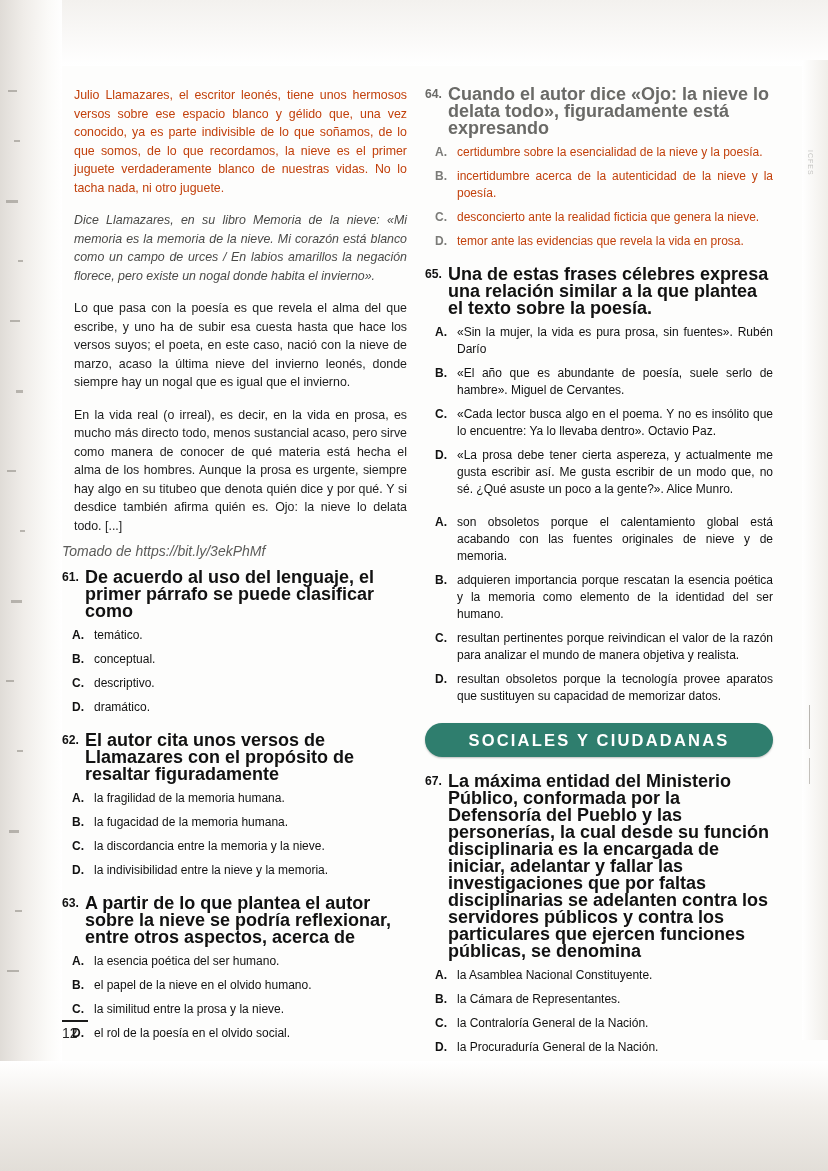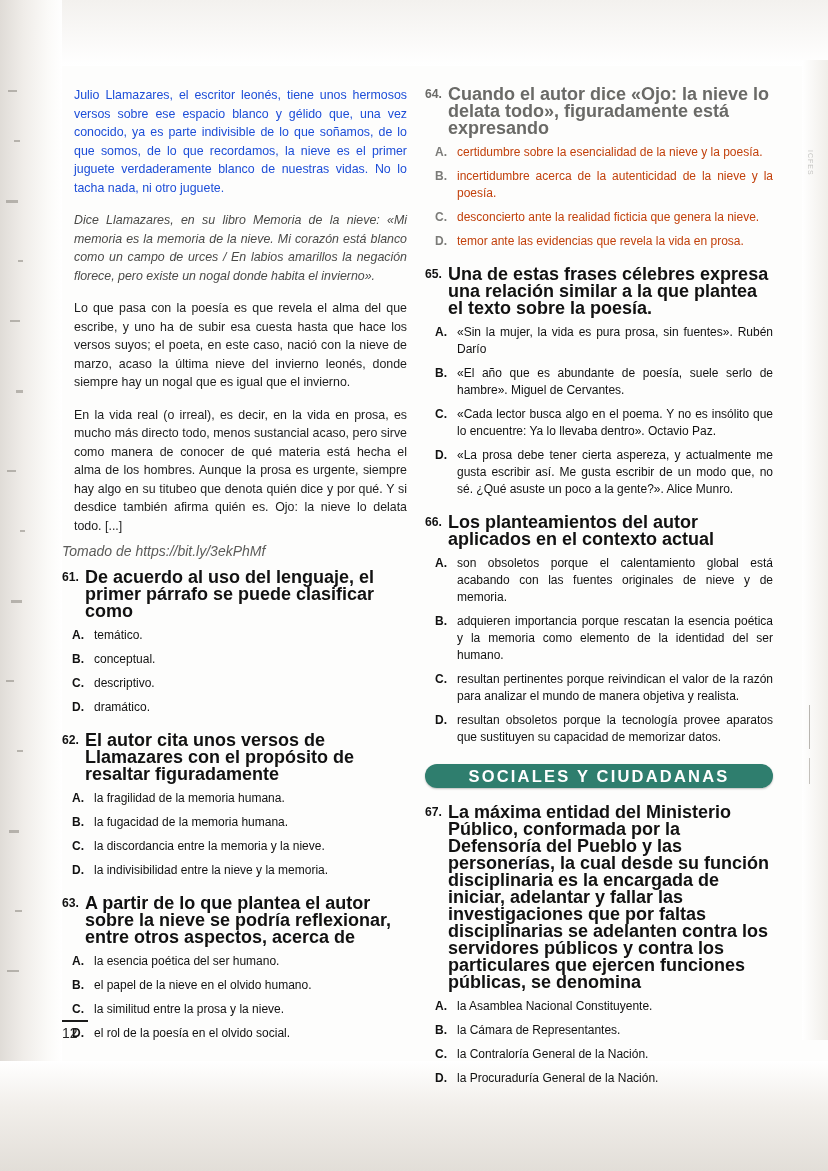--- a/index.html
+++ b/index.html
@@ -72,21 +72,21 @@
 
   
   .para {
     font-size: 12.4px;
     line-height: 18.5px;
     text-align: justify;
     margin: 0 0 14px 0;
     padding-left: 12px;
     color: #1d1d1d;
   }
-  .para.fade1 { color: #1d4ed8; }
+  .para.fade1 { color: #c2410c; }
   .para.fade2 { color: #4a4a48; font-style: italic; }
 
   .source {
     font-size: 14px;
     color: #5c5c5a;
     text-align: left;
     margin: -6px 0 10px 0;
     padding-right: 2px;
     font-style: italic;
   }
@@ -138,21 +138,21 @@
   .faded .opt-t { color: #c2410c; }
   .faded .opt-l { color: #7b7b78; }
   .q.faded .q-text, .q.faded .q-num { color: #6a6a67; }
 
   
   .banner {
     margin: 18px 0 16px 0;
     background: #2f7e6e;
     color: #ffffff;
     border-radius: 22px;
-    height: 24px;
+    height: 34px;
     display: flex;
     align-items: center;
     justify-content: center;
     font-size: 16.5px;
     font-weight: bold;
     letter-spacing: 2.2px;
     box-shadow: 0 1px 2px rgba(0,0,0,.25);
   }
 
   
@@ -347,24 +347,20 @@
         <div class="opt">
           <span class="opt-l">C.</span>
           <span class="opt-t">«Cada lector busca algo en el poema. Y no es insólito que lo encuentre: Ya lo llevaba dentro». Octavio Paz.</span>
         </div>
         <div class="opt">
           <span class="opt-l">D.</span>
           <span class="opt-t">«La prosa debe tener cierta aspereza, y actualmente me gusta escribir así. Me gusta escribir de un modo que, no sé. ¿Qué asuste un poco a la gente?». Alice Munro.</span>
         </div>
       </div>
 
-      <div class="q">
-        <span class="q-num">66.</span>
-        <span class="q-text">Los planteamientos del autor aplicados en el contexto actual</span>
-      </div>
       <div class="opts">
         <div class="opt">
           <span class="opt-l">A.</span>
           <span class="opt-t">son obsoletos porque el calentamiento global está acabando con las fuentes originales de nieve y de memoria.</span>
         </div>
         <div class="opt">
           <span class="opt-l">B.</span>
           <span class="opt-t">adquieren importancia porque rescatan la esencia poética y la memoria como elemento de la identidad del ser humano.</span>
         </div>
         <div class="opt">

